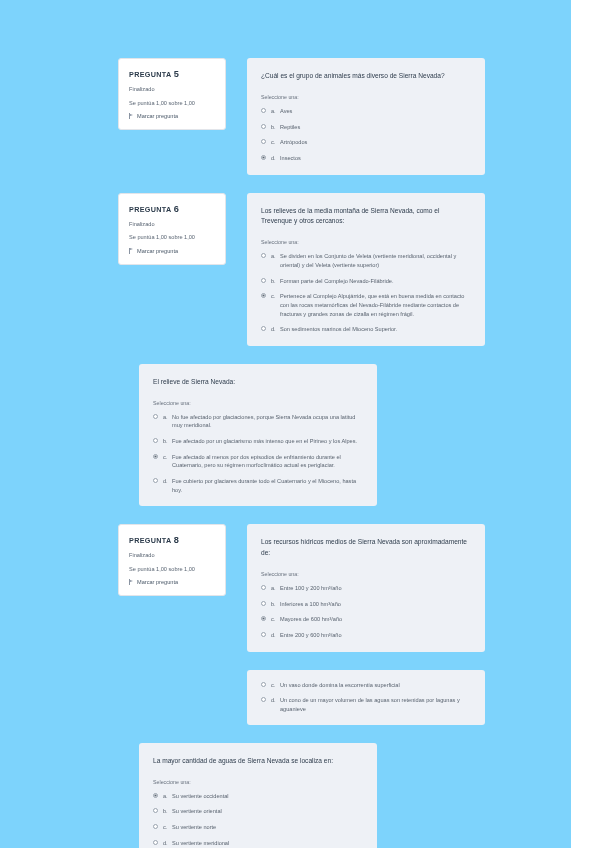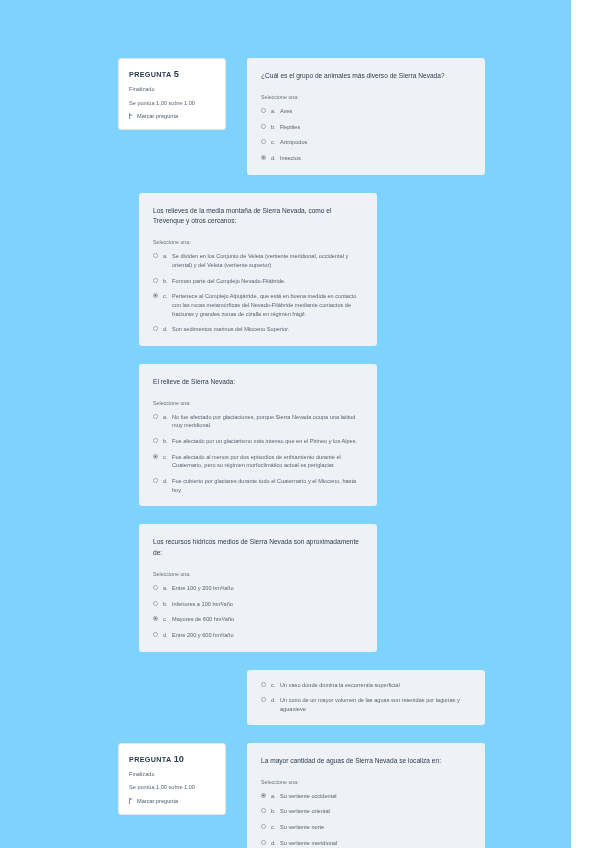--- a/index.html
+++ b/index.html
@@ -179,131 +179,140 @@
             </li>
             <li class="opt">
               <span class="radio checked"></span>
               <span class="opt-letter">d.</span>
               <span class="opt-text">Insectos</span>
             </li>
           </ul>
         </div>
       </div>
       <div class="q-block">
-        <div class="q-body">
-          <div class="q-text">Los relieves de la media montaña de Sierra Nevada, como el Trevenque y otros cercanos:</div>
-          <div class="q-prompt">Seleccione una:</div>
-          <ul class="opt-list">
-            <li class="opt">
-              <span class="radio"></span>
-              <span class="opt-letter">a.</span>
-              <span class="opt-text">Se dividen en los Conjunto de Veleta (vertiente meridional, occidental y oriental) y del Veleta (vertiente superior)</span>
-            </li>
-            <li class="opt">
-              <span class="radio"></span>
-              <span class="opt-letter">b.</span>
-              <span class="opt-text">Forman parte del Complejo Nevado-Filábride.</span>
-            </li>
-            <li class="opt">
-              <span class="radio checked"></span>
-              <span class="opt-letter">c.</span>
-              <span class="opt-text">Pertenece al Complejo Alpujárride, que está en buena medida en contacto con las rocas metamórficas del Nevado-Filábride mediante contactos de fracturas y grandes zonas de cizalla en régimen frágil.</span>
-            </li>
-            <li class="opt">
-              <span class="radio"></span>
-              <span class="opt-letter">d.</span>
-              <span class="opt-text">Son sedimentos marinos del Mioceno Superior.</span>
-            </li>
-          </ul>
-        </div>
-      </div>
-      <div class="q-block">
-        <div class="q-body">
-          <div class="q-text">El relieve de Sierra Nevada:</div>
-          <div class="q-prompt">Seleccione una:</div>
-          <ul class="opt-list">
-            <li class="opt">
-              <span class="radio"></span>
-              <span class="opt-letter">a.</span>
-              <span class="opt-text">No fue afectado por glaciaciones, porque Sierra Nevada ocupa una latitud muy meridional.</span>
-            </li>
-            <li class="opt">
-              <span class="radio"></span>
-              <span class="opt-letter">b.</span>
-              <span class="opt-text">Fue afectado por un glaciarismo más intenso que en el Pirineo y los Alpes.</span>
-            </li>
-            <li class="opt">
-              <span class="radio checked"></span>
-              <span class="opt-letter">c.</span>
-              <span class="opt-text">Fue afectado al menos por dos episodios de enfriamiento durante el Cuaternario, pero su régimen morfoclimático actual es periglaciar.</span>
-            </li>
-            <li class="opt">
-              <span class="radio"></span>
-              <span class="opt-letter">d.</span>
-              <span class="opt-text">Fue cubierto por glaciares durante todo el Cuaternario y el Mioceno, hasta hoy.</span>
-            </li>
-          </ul>
-        </div>
-      </div>
-      <div class="q-block">
-        <div class="q-body">
-          <div class="q-text">Los recursos hídricos medios de Sierra Nevada son aproximadamente de:</div>
-          <div class="q-prompt">Seleccione una:</div>
-          <ul class="opt-list">
-            <li class="opt">
-              <span class="radio"></span>
-              <span class="opt-letter">a.</span>
-              <span class="opt-text">Entre 100 y 200 hm³/año</span>
-            </li>
-            <li class="opt">
-              <span class="radio"></span>
-              <span class="opt-letter">b.</span>
-              <span class="opt-text">Inferiores a 100 hm³/año</span>
-            </li>
-            <li class="opt">
-              <span class="radio checked"></span>
-              <span class="opt-letter">c.</span>
-              <span class="opt-text">Mayores de 600 hm³/año</span>
-            </li>
-            <li class="opt">
-              <span class="radio"></span>
-              <span class="opt-letter">d.</span>
-              <span class="opt-text">Entre 200 y 600 hm³/año</span>
-            </li>
-          </ul>
-        </div>
-      </div>
-      <div class="q-block">
-        <div style="width: 108px; flex: 0 0 auto;"></div>
-        <div class="q-body orphan">
-          <ul class="opt-list">
-            <li class="opt">
-              <span class="radio"></span>
-              <span class="opt-letter">c.</span>
-              <span class="opt-text">Un vaso donde domina la escorrentía superficial</span>
-            </li>
-            <li class="opt">
-              <span class="radio"></span>
-              <span class="opt-letter">d.</span>
-              <span class="opt-text">Un cono de un mayor volumen de las aguas son retenidas por lagunas y aguanieve</span>
-            </li>
-          </ul>
-        </div>
-      </div>
-      <div class="q-block">
         <div class="info-card">
-          <div class="info-title">PREGUNTA <span class="qnum">10</span></div>
+          <div class="info-title">PREGUNTA <span class="qnum">6</span></div>
           <div class="info-line">Finalizado</div>
           <div class="info-line">Se puntúa 1,00 sobre 1,00</div>
           <div class="flag-line">
             <span class="flag-icon"></span>
             <span>Marcar pregunta</span>
           </div>
         </div>
         <div class="q-body">
+          <div class="q-text">Los relieves de la media montaña de Sierra Nevada, como el Trevenque y otros cercanos:</div>
+          <div class="q-prompt">Seleccione una:</div>
+          <ul class="opt-list">
+            <li class="opt">
+              <span class="radio"></span>
+              <span class="opt-letter">a.</span>
+              <span class="opt-text">Se dividen en los Conjunto de Veleta (vertiente meridional, occidental y oriental) y del Veleta (vertiente superior)</span>
+            </li>
+            <li class="opt">
+              <span class="radio"></span>
+              <span class="opt-letter">b.</span>
+              <span class="opt-text">Forman parte del Complejo Nevado-Filábride.</span>
+            </li>
+            <li class="opt">
+              <span class="radio checked"></span>
+              <span class="opt-letter">c.</span>
+              <span class="opt-text">Pertenece al Complejo Alpujárride, que está en buena medida en contacto con las rocas metamórficas del Nevado-Filábride mediante contactos de fracturas y grandes zonas de cizalla en régimen frágil.</span>
+            </li>
+            <li class="opt">
+              <span class="radio"></span>
+              <span class="opt-letter">d.</span>
+              <span class="opt-text">Son sedimentos marinos del Mioceno Superior.</span>
+            </li>
+          </ul>
+        </div>
+      </div>
+      <div class="q-block">
+        <div class="q-body">
+          <div class="q-text">El relieve de Sierra Nevada:</div>
+          <div class="q-prompt">Seleccione una:</div>
+          <ul class="opt-list">
+            <li class="opt">
+              <span class="radio"></span>
+              <span class="opt-letter">a.</span>
+              <span class="opt-text">No fue afectado por glaciaciones, porque Sierra Nevada ocupa una latitud muy meridional.</span>
+            </li>
+            <li class="opt">
+              <span class="radio"></span>
+              <span class="opt-letter">b.</span>
+              <span class="opt-text">Fue afectado por un glaciarismo más intenso que en el Pirineo y los Alpes.</span>
+            </li>
+            <li class="opt">
+              <span class="radio checked"></span>
+              <span class="opt-letter">c.</span>
+              <span class="opt-text">Fue afectado al menos por dos episodios de enfriamiento durante el Cuaternario, pero su régimen morfoclimático actual es periglaciar.</span>
+            </li>
+            <li class="opt">
+              <span class="radio"></span>
+              <span class="opt-letter">d.</span>
+              <span class="opt-text">Fue cubierto por glaciares durante todo el Cuaternario y el Mioceno, hasta hoy.</span>
+            </li>
+          </ul>
+        </div>
+      </div>
+      <div class="q-block">
+        <div class="info-card">
+          <div class="info-title">PREGUNTA <span class="qnum">8</span></div>
+          <div class="info-line">Finalizado</div>
+          <div class="info-line">Se puntúa 1,00 sobre 1,00</div>
+          <div class="flag-line">
+            <span class="flag-icon"></span>
+            <span>Marcar pregunta</span>
+          </div>
+        </div>
+        <div class="q-body">
+          <div class="q-text">Los recursos hídricos medios de Sierra Nevada son aproximadamente de:</div>
+          <div class="q-prompt">Seleccione una:</div>
+          <ul class="opt-list">
+            <li class="opt">
+              <span class="radio"></span>
+              <span class="opt-letter">a.</span>
+              <span class="opt-text">Entre 100 y 200 hm³/año</span>
+            </li>
+            <li class="opt">
+              <span class="radio"></span>
+              <span class="opt-letter">b.</span>
+              <span class="opt-text">Inferiores a 100 hm³/año</span>
+            </li>
+            <li class="opt">
+              <span class="radio checked"></span>
+              <span class="opt-letter">c.</span>
+              <span class="opt-text">Mayores de 600 hm³/año</span>
+            </li>
+            <li class="opt">
+              <span class="radio"></span>
+              <span class="opt-letter">d.</span>
+              <span class="opt-text">Entre 200 y 600 hm³/año</span>
+            </li>
+          </ul>
+        </div>
+      </div>
+      <div class="q-block">
+        <div style="width: 108px; flex: 0 0 auto;"></div>
+        <div class="q-body orphan">
+          <ul class="opt-list">
+            <li class="opt">
+              <span class="radio"></span>
+              <span class="opt-letter">c.</span>
+              <span class="opt-text">Un vaso donde domina la escorrentía superficial</span>
+            </li>
+            <li class="opt">
+              <span class="radio"></span>
+              <span class="opt-letter">d.</span>
+              <span class="opt-text">Un cono de un mayor volumen de las aguas son retenidas por lagunas y aguanieve</span>
+            </li>
+          </ul>
+        </div>
+      </div>
+      <div class="q-block">
+        <div class="q-body">
           <div class="q-text">La mayor cantidad de aguas de Sierra Nevada se localiza en:</div>
           <div class="q-prompt">Seleccione una:</div>
           <ul class="opt-list">
             <li class="opt">
               <span class="radio checked"></span>
               <span class="opt-letter">a.</span>
               <span class="opt-text">Su vertiente occidental</span>
             </li>
             <li class="opt">
               <span class="radio"></span>

